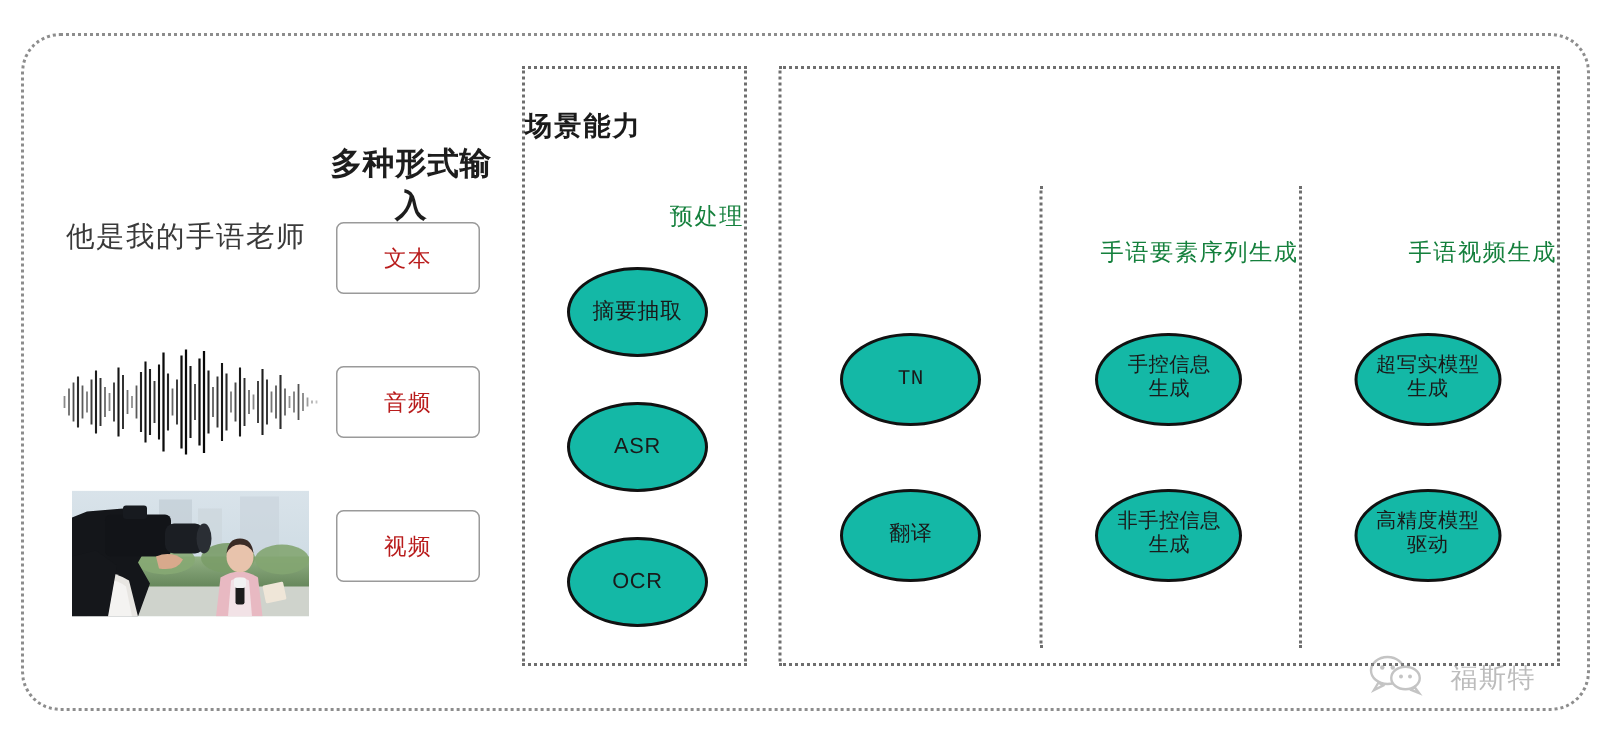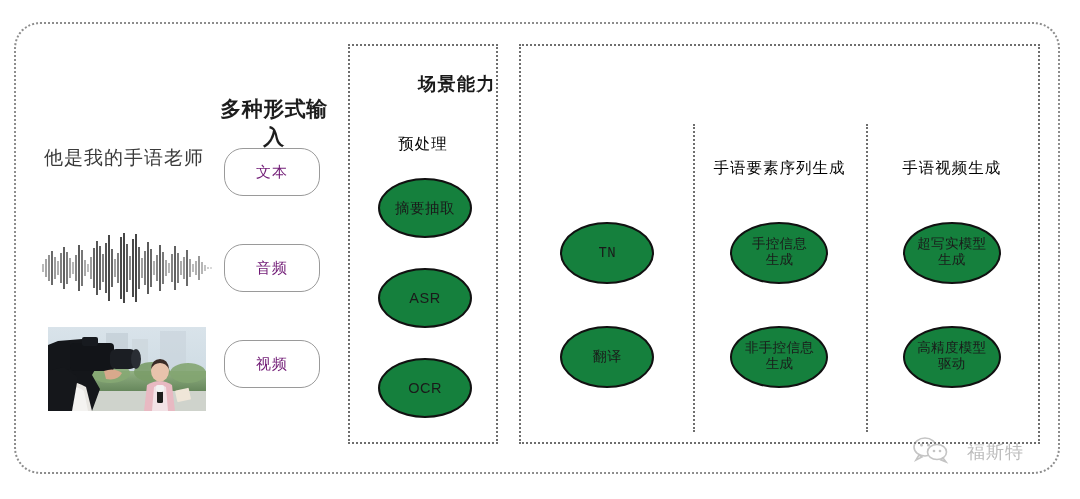--- a/index.html
+++ b/index.html
@@ -56,27 +56,27 @@
     font-size: 19px;
     color: #3a3a3a;
     letter-spacing: 1px;
   }
   .modality-box {
     position: absolute;
     left: 190px;
     width: 96px;
     height: 48px;
     border: 1.4px solid #9a9a9a;
-    border-radius: 19px;
+    border-radius: 5px;
     box-sizing: border-box;
     display: flex;
     align-items: center;
     justify-content: center;
     font-size: 15px;
-    color: #701a75;
+    color: #b91c1c;
     letter-spacing: 1px;
     background: #fff;
   }
   .modality-box.b1 { top: 53px; }
   .modality-box.b2 { top: 149px; }
   .modality-box.b3 { top: 245px; }
 
   
   .waveform {
     position: absolute;
@@ -103,46 +103,46 @@
     width: 150px;
     height: 400px;
     border: 2px dotted #6e6e6e;
     box-sizing: border-box;
     background: #fff;
   }
   .panel-title {
     position: absolute;
     left: 0;
     right: 0;
-    text-align: right;
+    text-align: left;
     font-size: 18px;
     font-weight: bold;
     color: #1a1a1a;
     letter-spacing: 1.5px;
   }
   .scene-panel .panel-title { top: 26px; }
   .group-label {
     position: absolute;
-    text-align: center;
+    text-align: right;
     font-size: 15.5px;
-    color: #000000;
+    color: #15803d;
     letter-spacing: 1px;
   }
   .scene-panel .group-label { left: 0; right: 0; top: 88px; }
 
   .ellipse {
     position: absolute;
     border: 2.6px solid #111111;
     border-radius: 50%;
     box-sizing: border-box;
     display: flex;
     align-items: center;
     justify-content: center;
     text-align: center;
-    background: #15803d;
+    background: #14b8a6;
     color: #1a1a1a;
     line-height: 1.15;
   }
   .scene-panel .ellipse {
     left: 28px;
     width: 94px;
     height: 60px;
     font-size: 14.5px;
     letter-spacing: 0.5px;
   }

